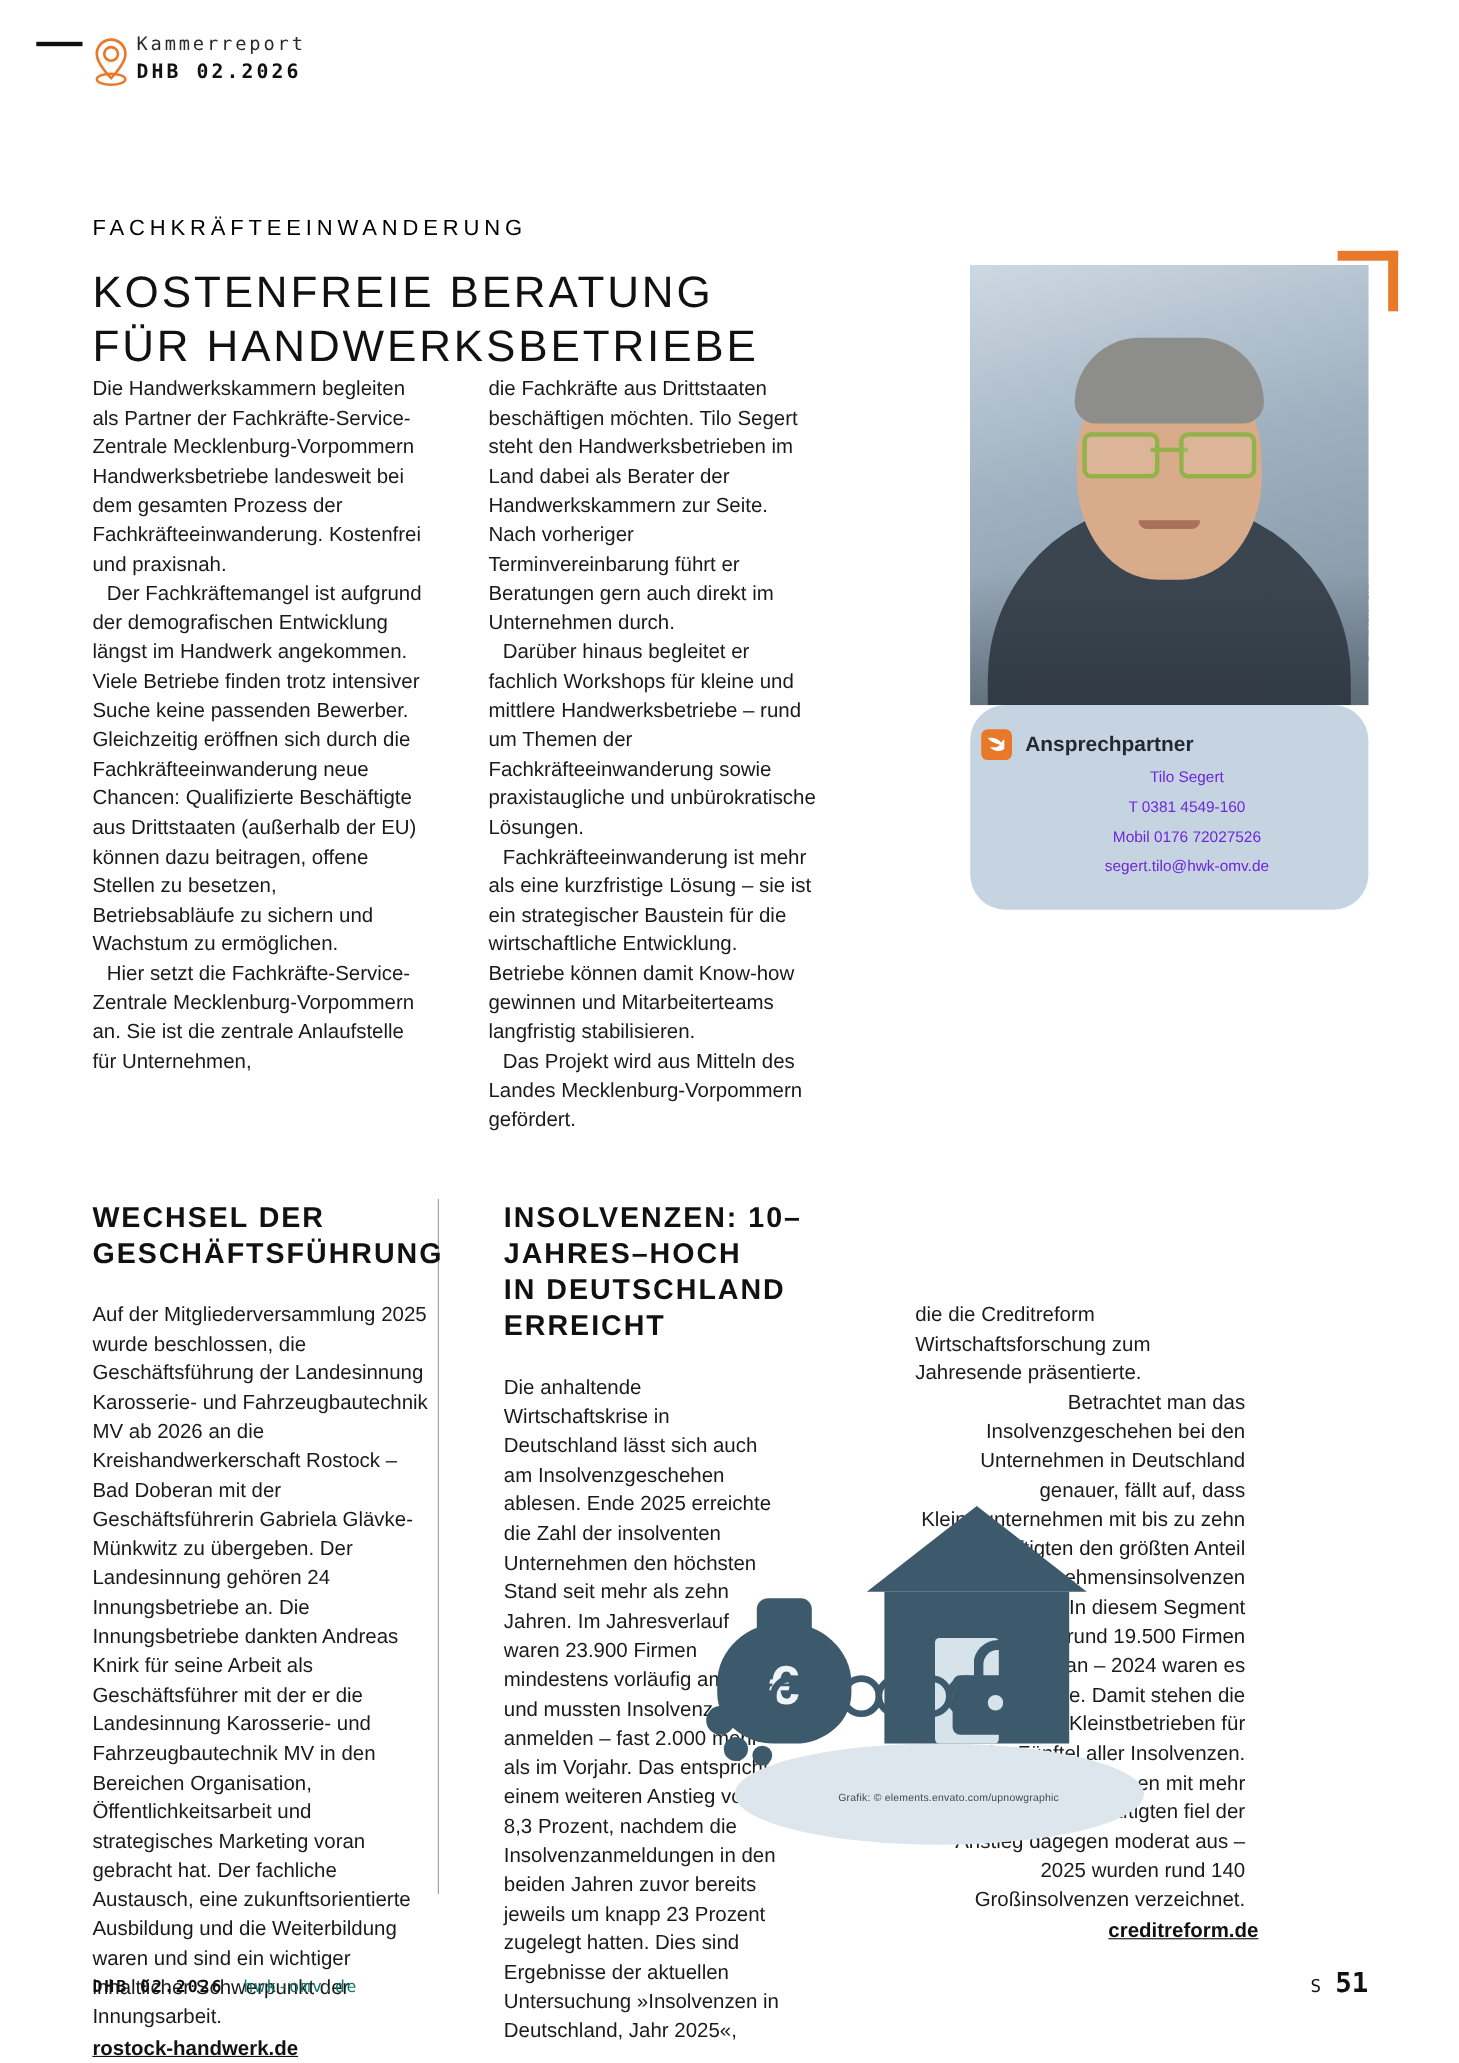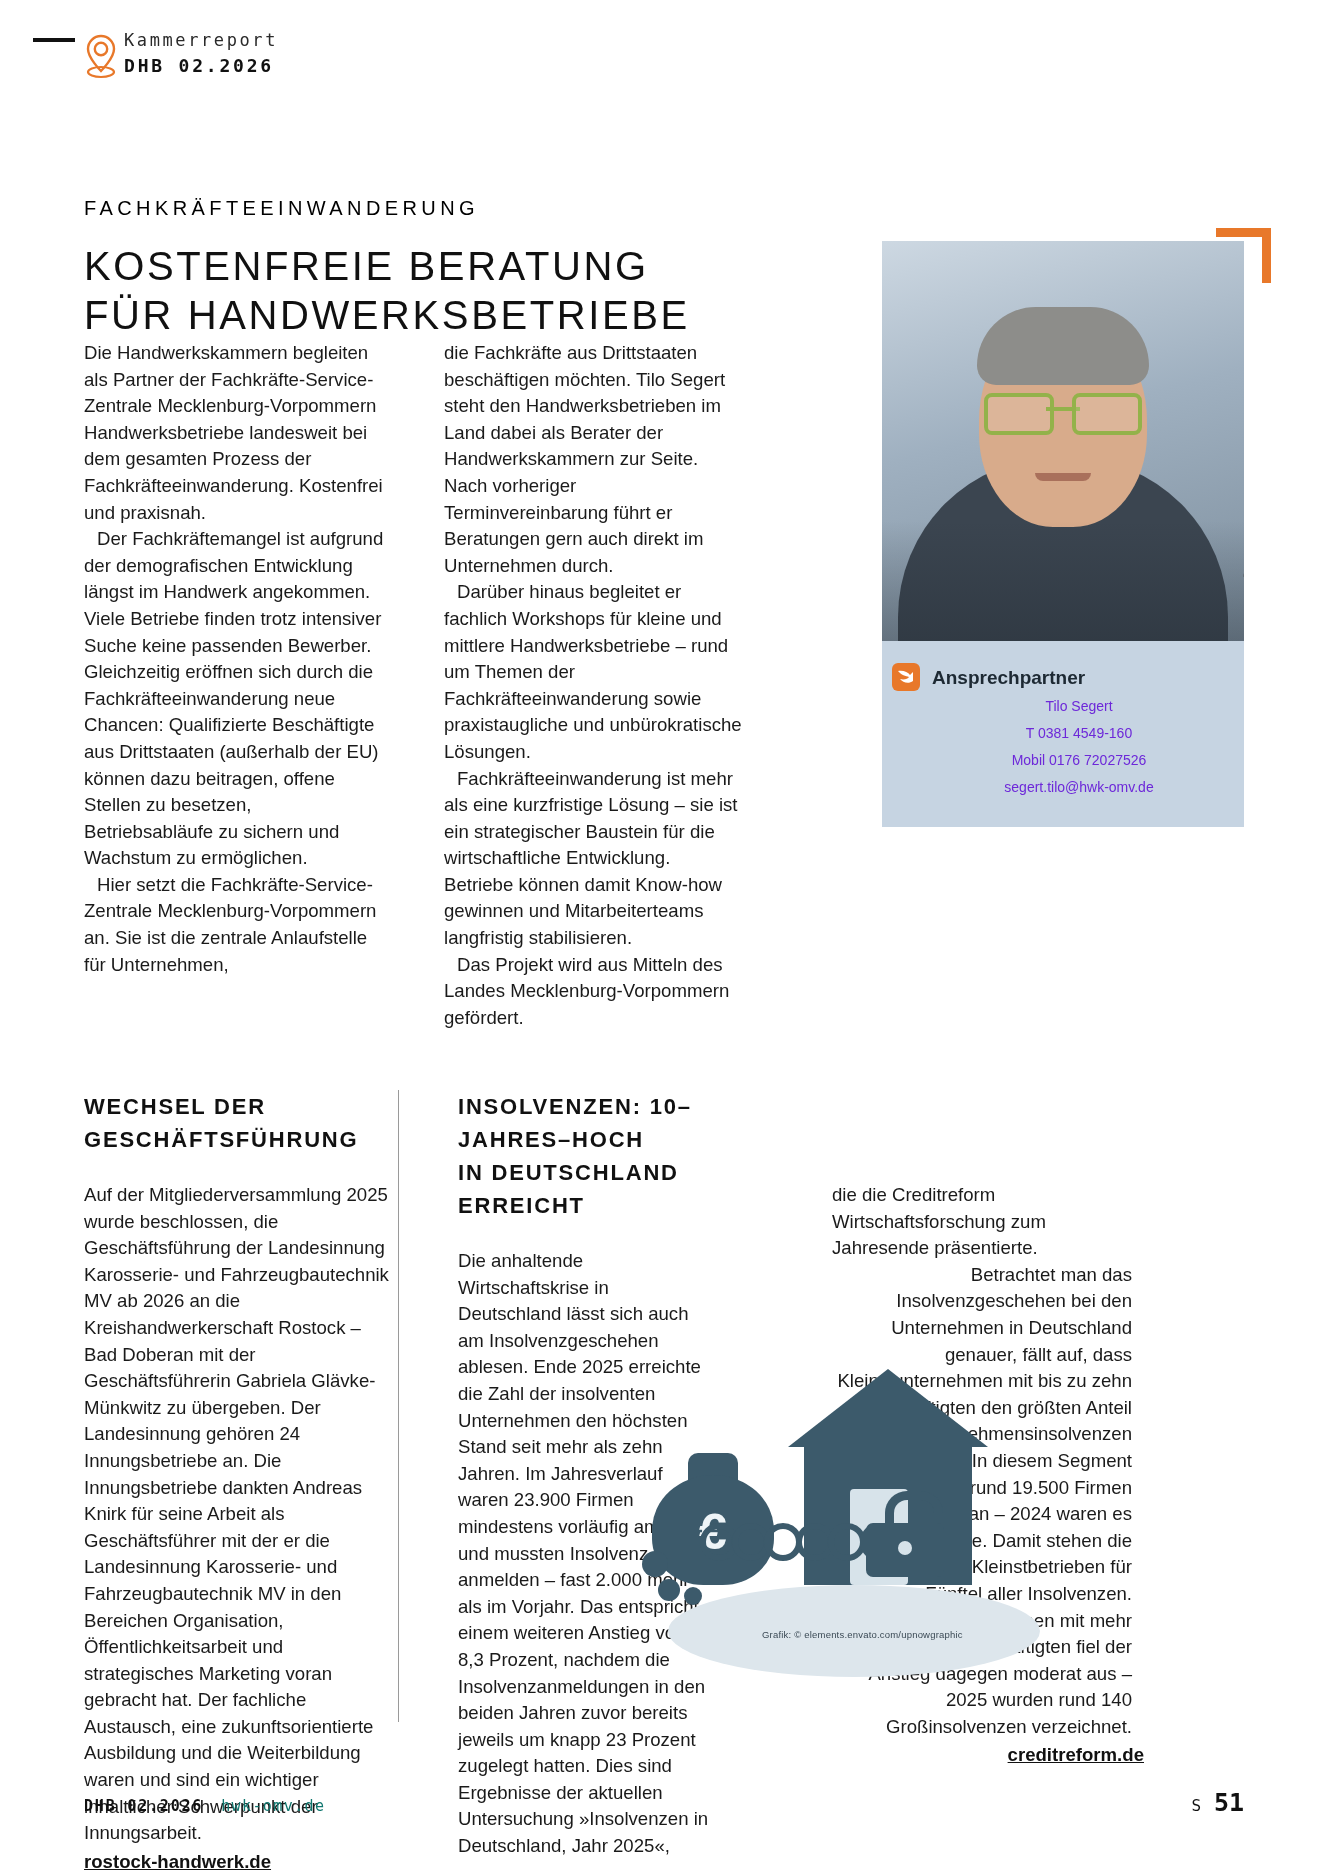--- a/index.html
+++ b/index.html
@@ -244,20 +244,21 @@
     white-space: nowrap;
     font-family: "Liberation Sans", sans-serif;
   }
 
   .contact-panel {
     position: relative;
     width: 362px;
     background: #c6d4e2;
     padding: 24px 0 26px 0;
     box-sizing: border-box;
+    border-radius: 32px;
   }
   .contact-inner {
     padding-left: 50px;
     padding-right: 18px;
   }
   .contact-head-row {
     position: relative;
     margin-bottom: 2px;
   }
   .bird-icon {
@@ -348,21 +349,21 @@
   }
   .lower-divider {
     position: absolute;
     left: 398px;
     top: 1090px;
     width: 1px;
     height: 632px;
     background: #9a9a9a;
   }
   .sec-title {
-    font-size: 22px;
+    font-size: 26px;
     font-weight: 700;
     letter-spacing: 1.8px;
     line-height: 33px;
     margin: 0 0 26px 0;
     color: #111;
     font-family: "Liberation Sans Narrow", "Liberation Sans", sans-serif;
     font-stretch: condensed;
   }
   .lower-grid {
     display: flex;

